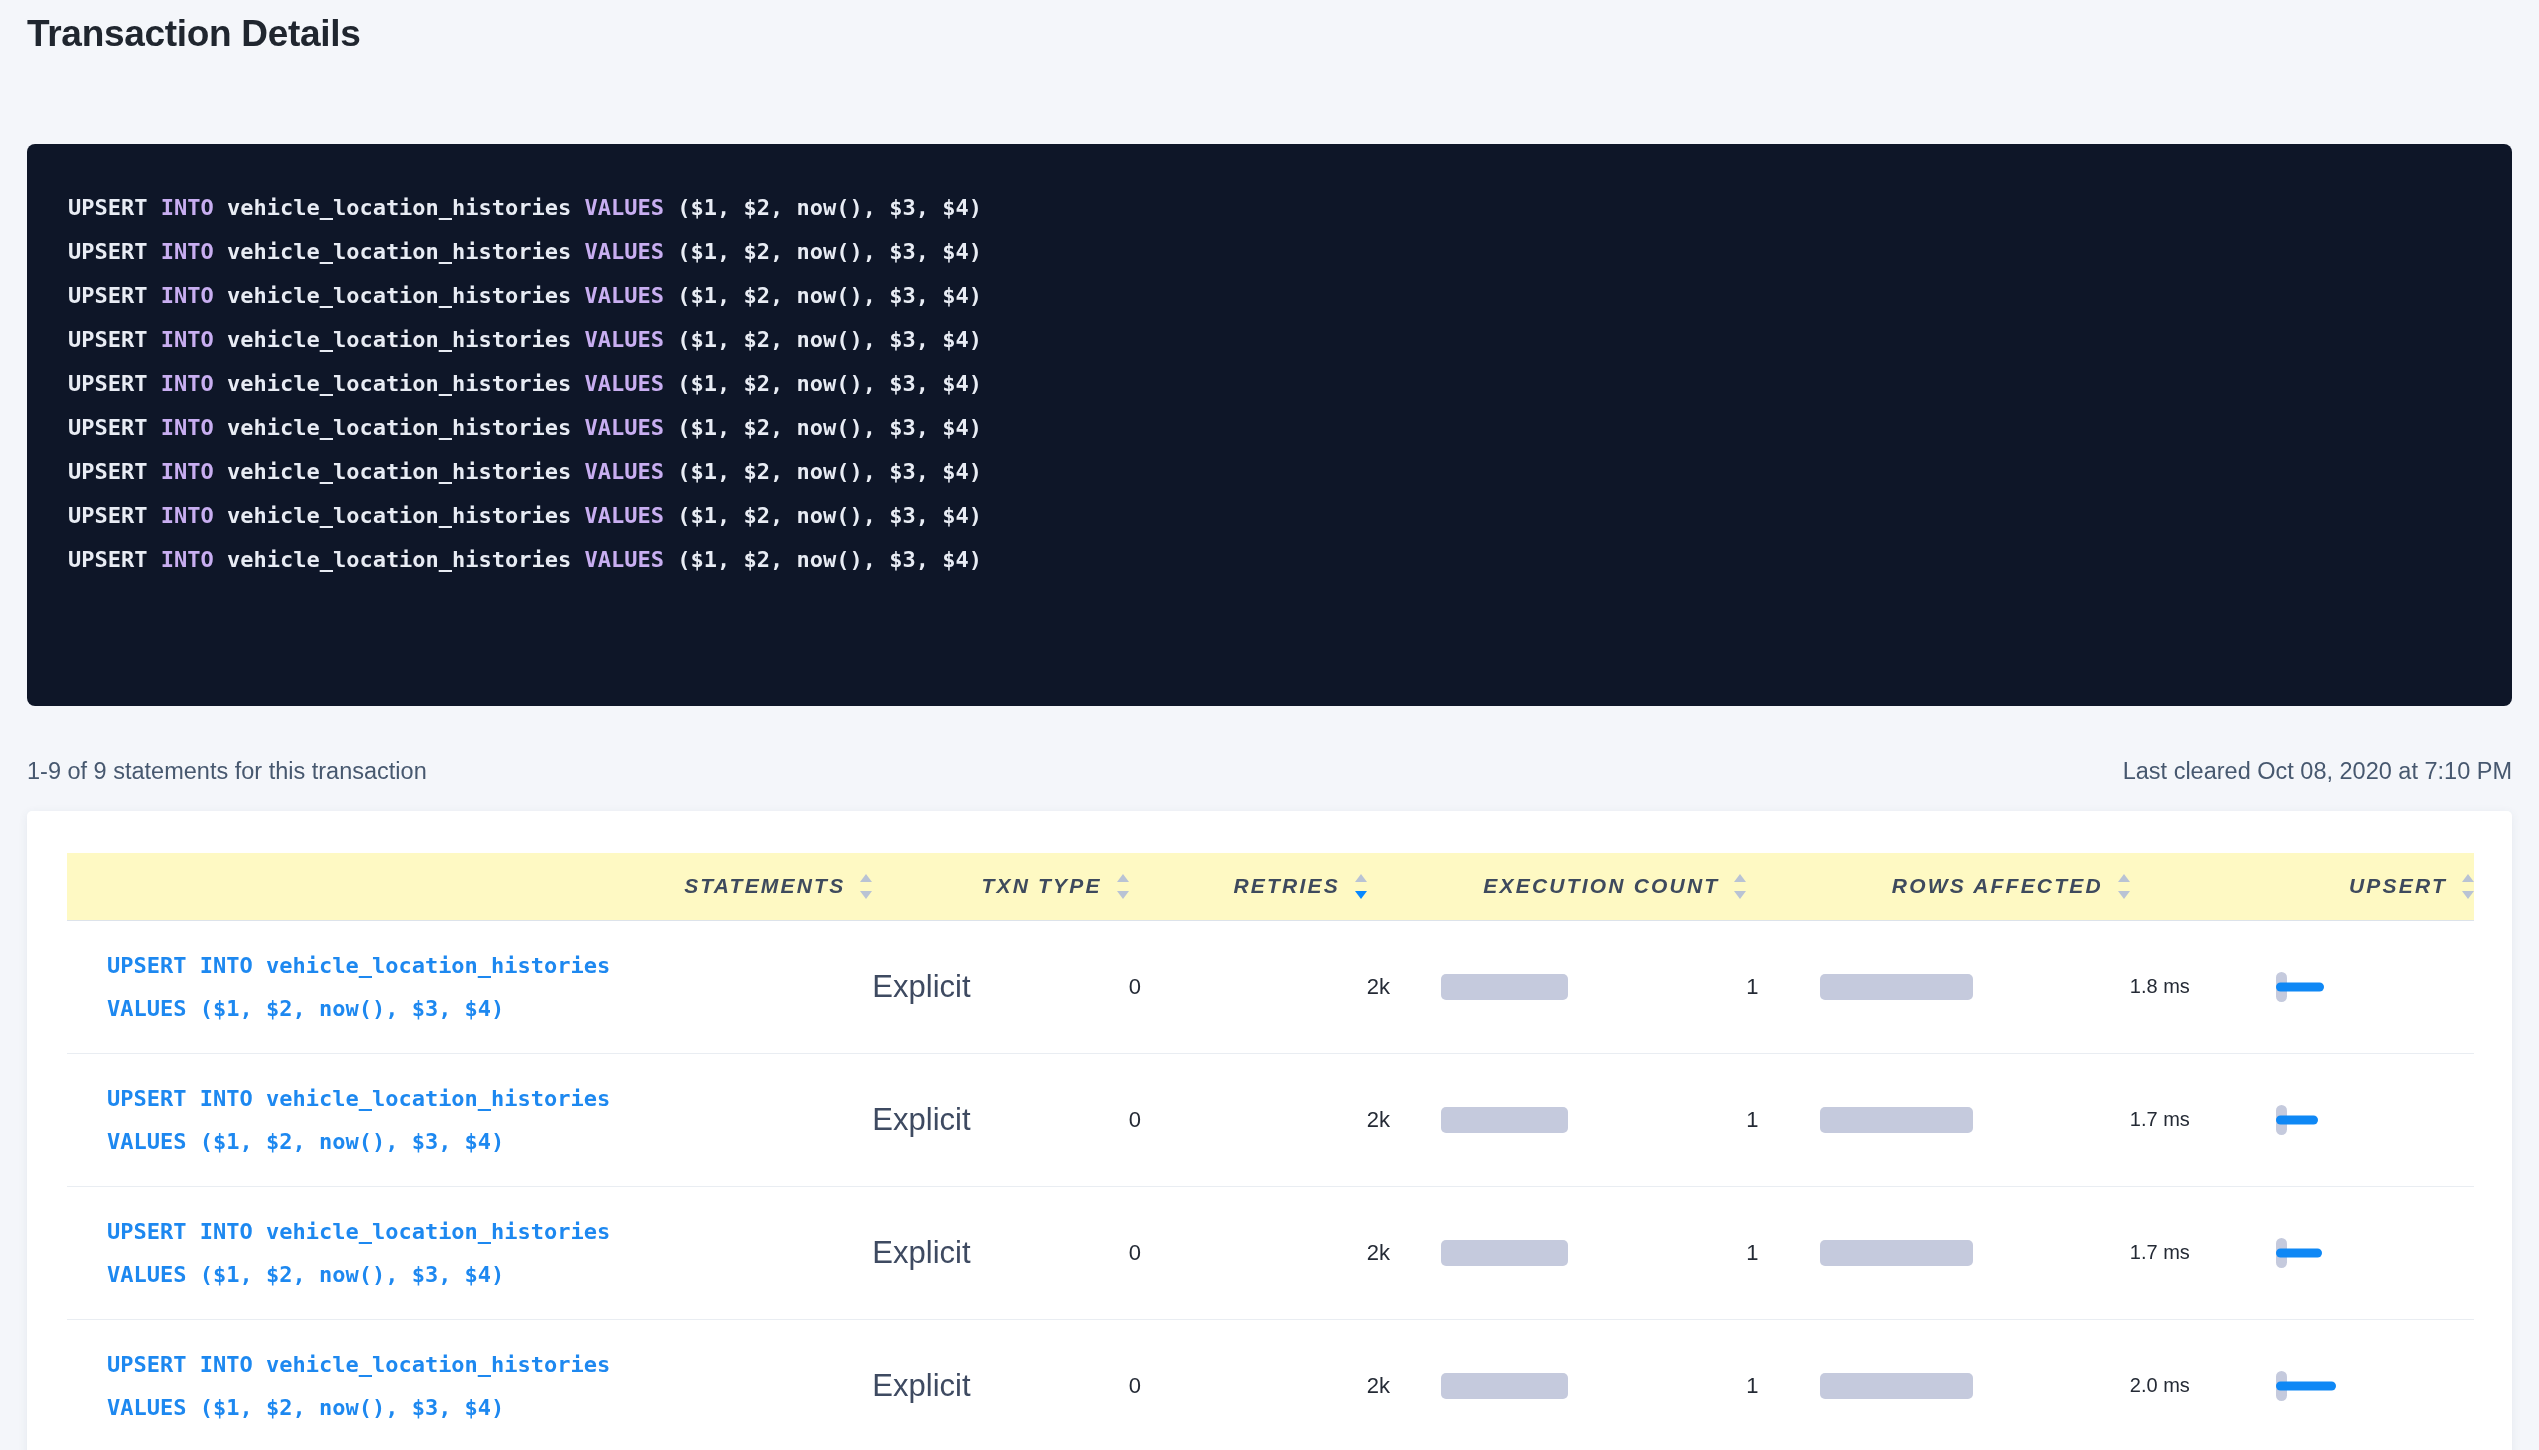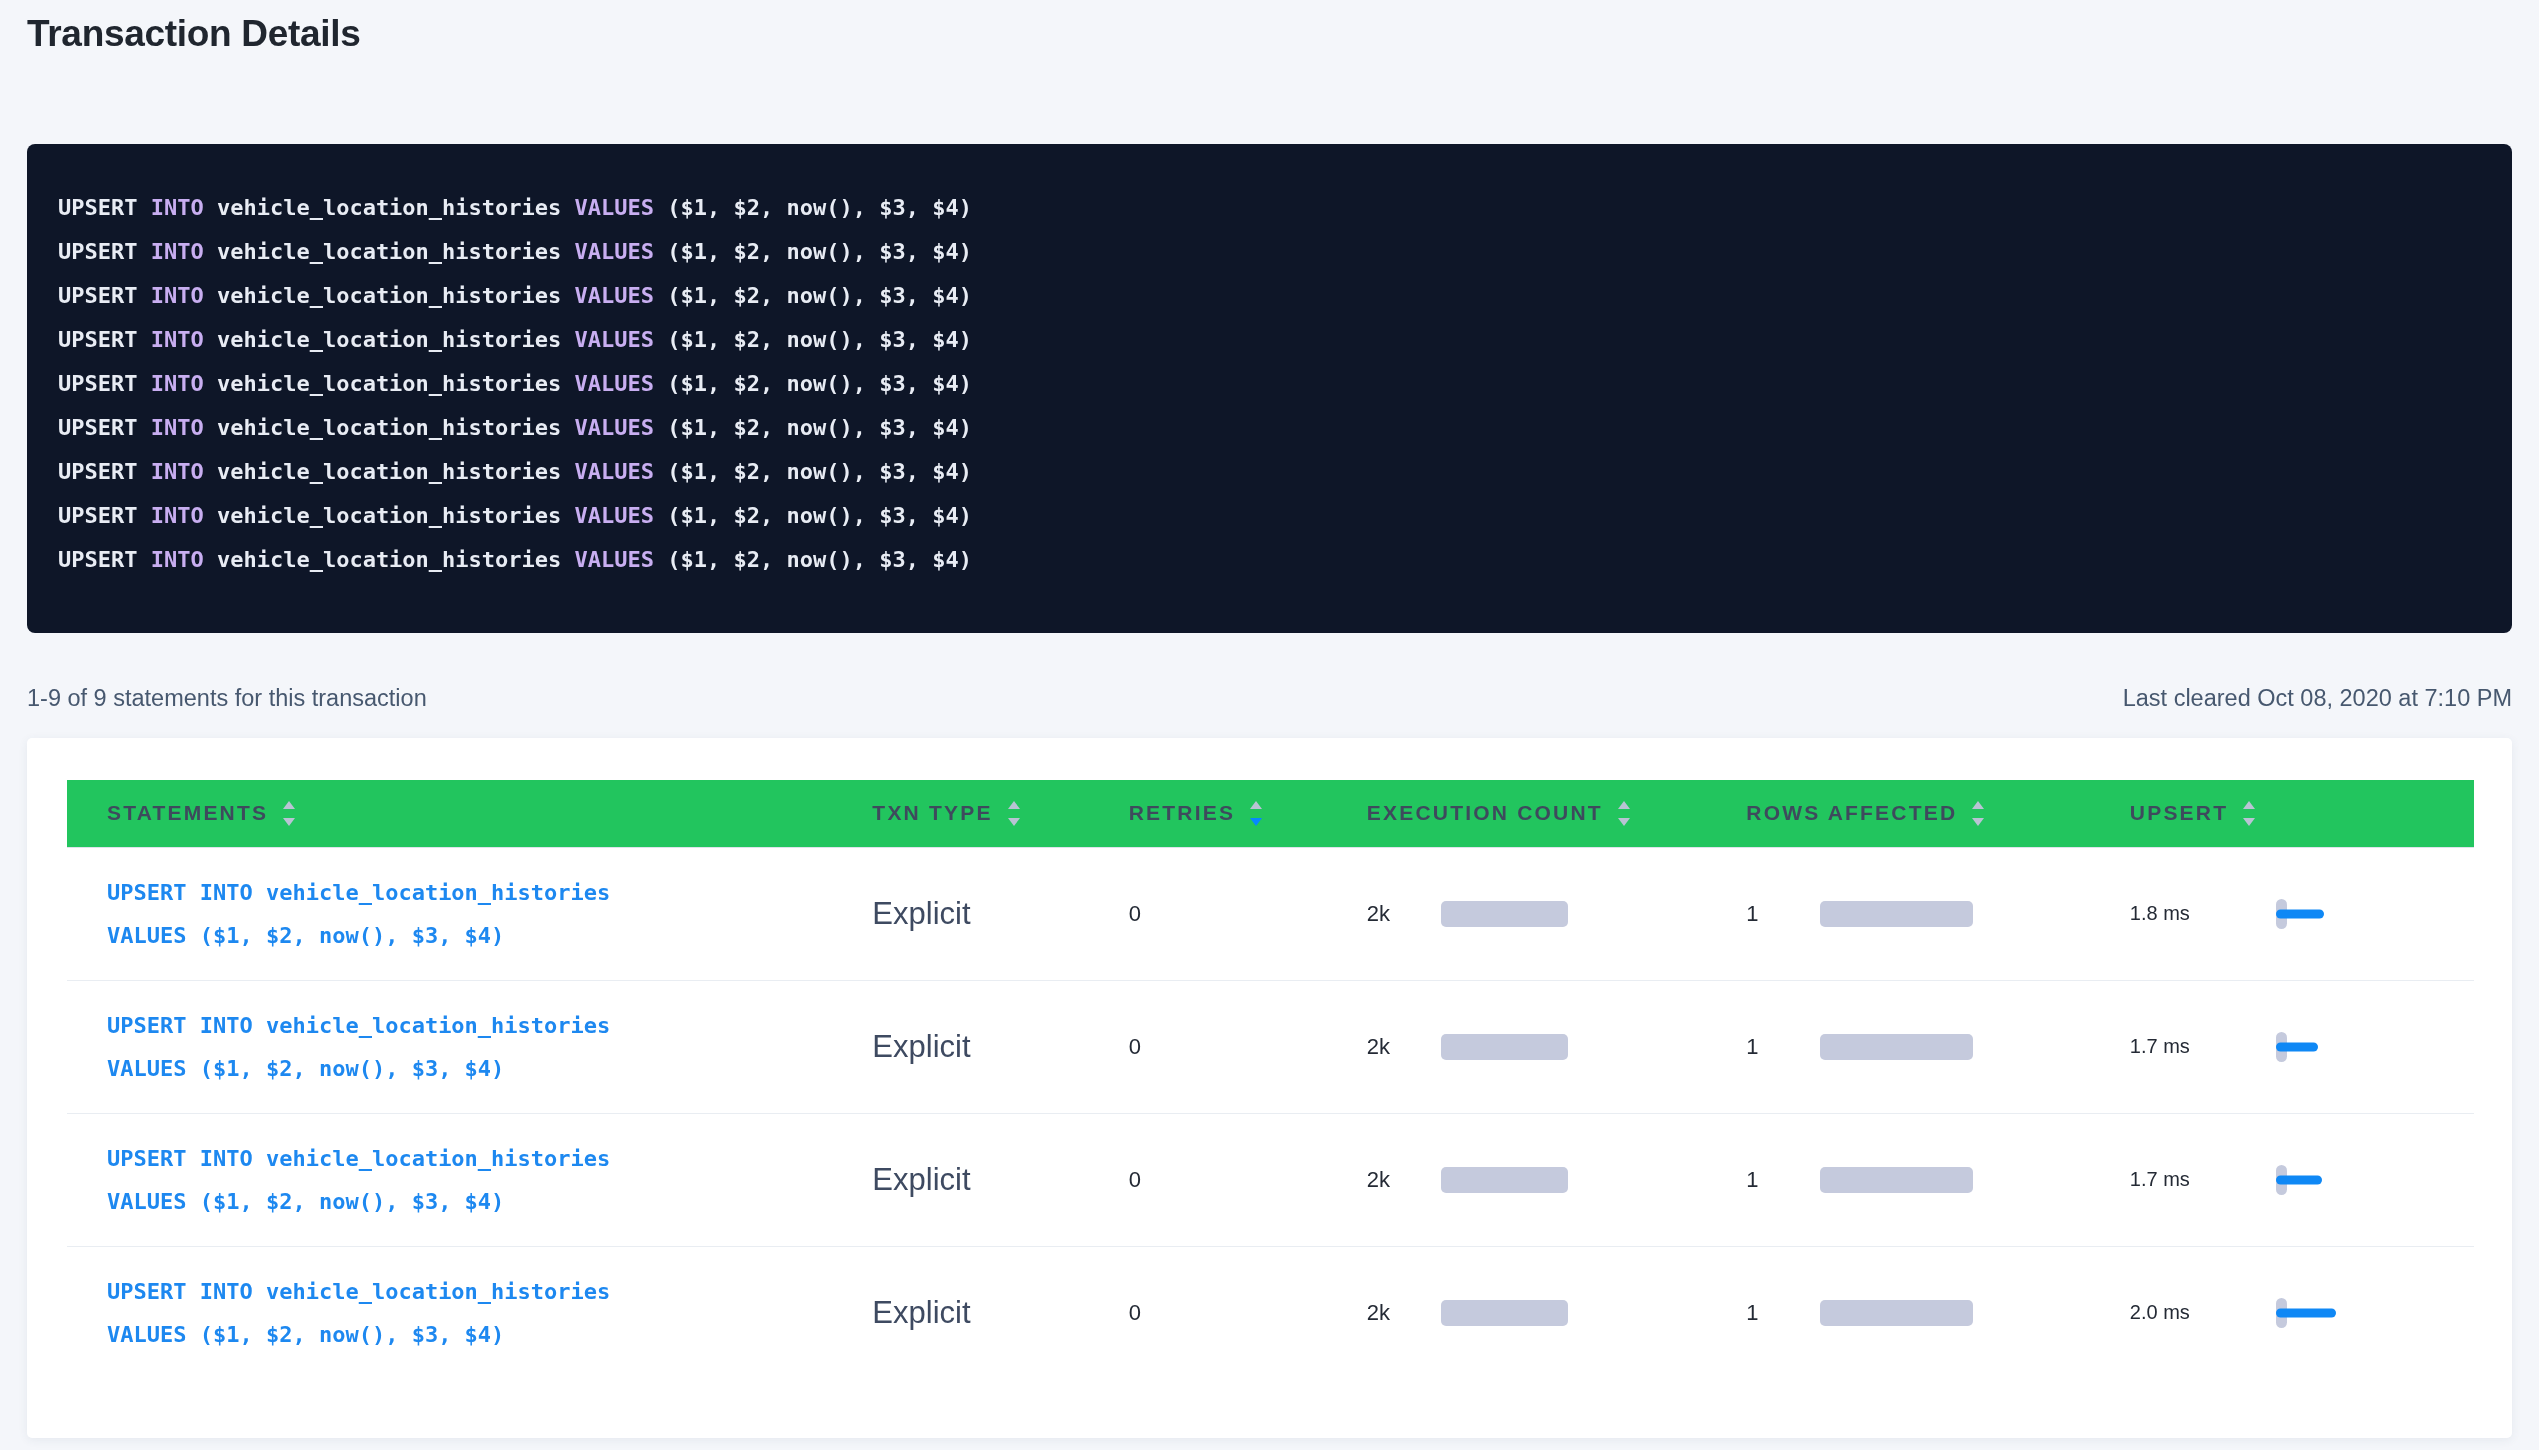--- a/index.html
+++ b/index.html
@@ -16,24 +16,24 @@
     font-size:37px;
     font-weight:700;
     color:#20262f;
     letter-spacing:-0.3px;
     line-height:48px;
   }
 
   
   .sql-box {
     margin-top:86px;
-    height:489px;
+    height:562px;
     background:#0e1628;
     border-radius:8px;
-    padding:42px 40px 0 31px;
+    padding:42px 40px 0 41px;
     overflow:hidden;
   }
   .sql-line {
     font-family:"DejaVu Sans Mono", monospace;
     font-size:22px;
     font-weight:700;
     line-height:44px;
     color:#e8ecf4;
     white-space:pre;
   }
@@ -54,31 +54,32 @@
   .card {
     margin-top:26px;
     background:#ffffff;
     border-radius:5px;
     box-shadow:0 2px 10px rgba(56,76,108,0.08);
     padding:42px 38px 0 40px;
     height:700px;
   }
   table { width:100%; border-collapse:collapse; table-layout:fixed; }
   thead th {
-    background:#22c55e;
+    background:#fef9c3;
     height:67px;
-    text-align:left;
+    text-align:right;
     vertical-align:middle;
     font-size:21px;
     font-weight:700;
     letter-spacing:2.2px;
     color:#3e4a5d;
     border-bottom:1px solid #dde3ea;
     white-space:nowrap;
     cursor:pointer;
+    font-style:italic;
   }
   th.first, td.first { padding-left:40px; }
   .th-inner { display:inline-flex; align-items:center; }
   .sort-arrows {
     display:inline-flex;
     flex-direction:column;
     gap:9px;
     margin-left:15px;
   }
   .tri { width:0; height:0; border-left:6px solid transparent; border-right:6px solid transparent; }

